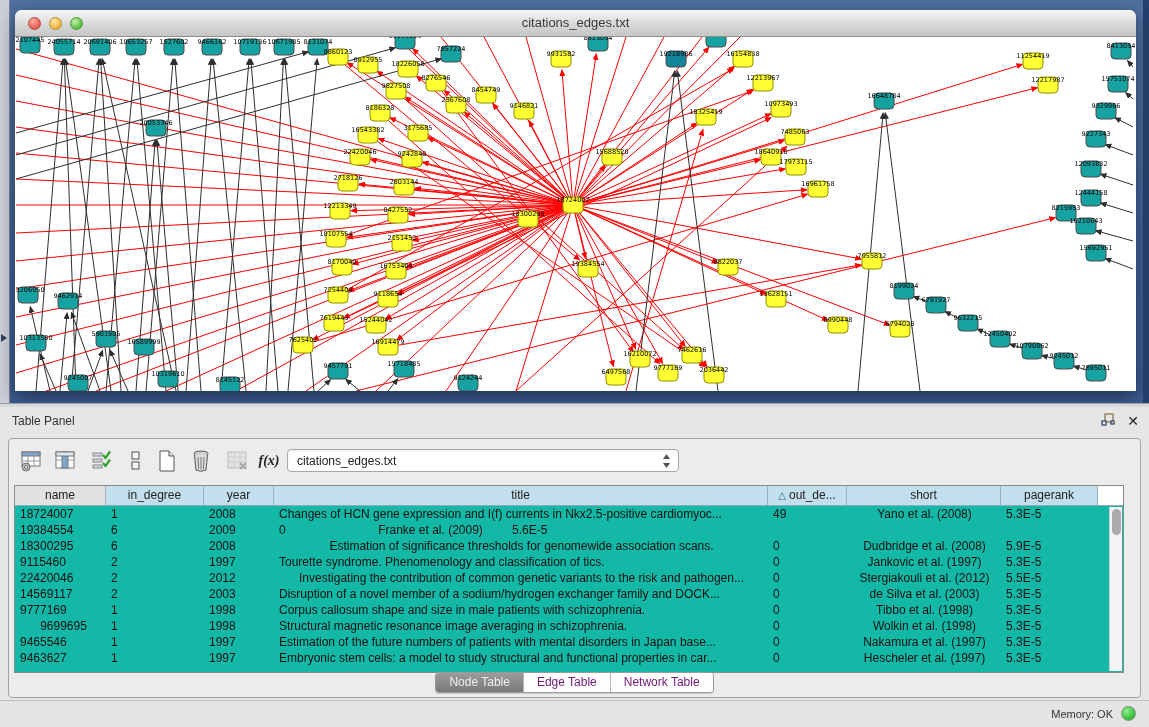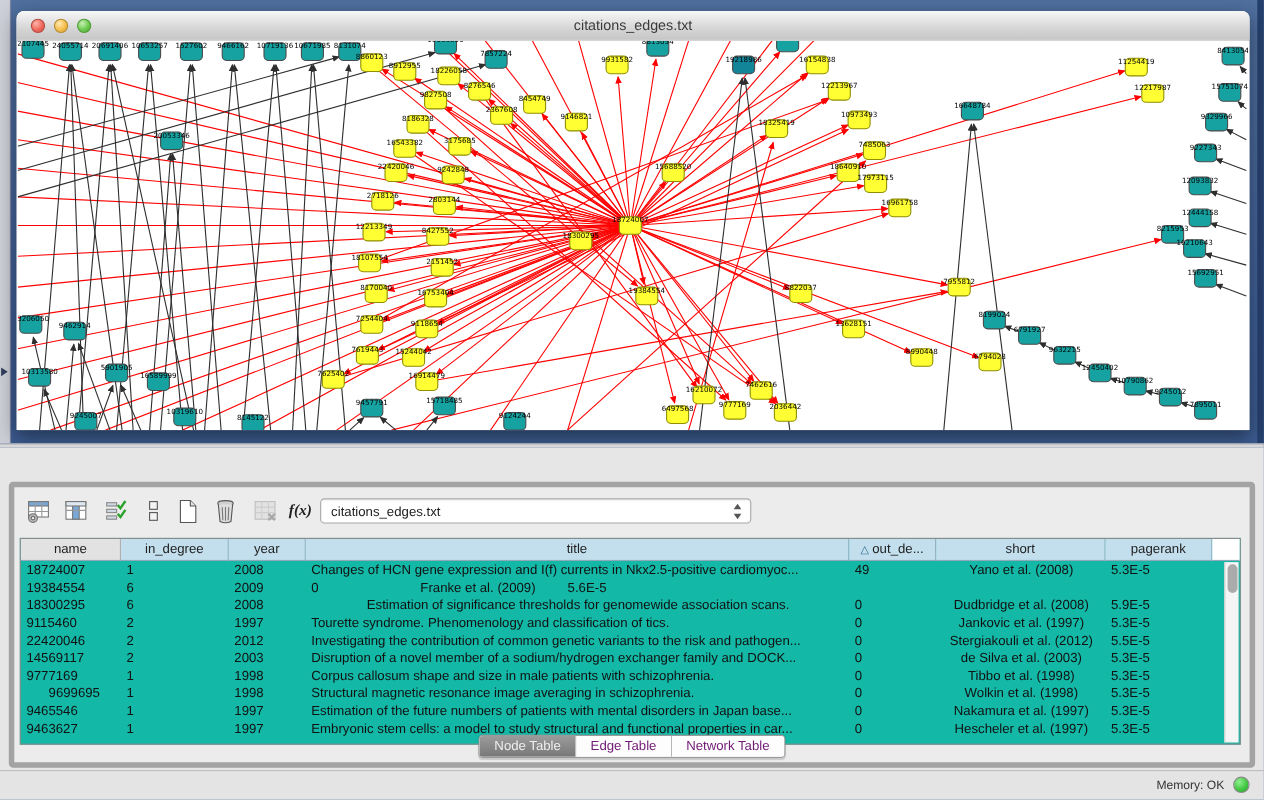--- a/index.html
+++ b/index.html
@@ -29,21 +29,21 @@
   
   .splitter { position:absolute; left:0; top:403px; width:1149px; height:4px;
     background:#d8d8d8; border-top:1px solid #98a0b0; }
   .table-panel { position:absolute; left:0; top:407px; width:1149px; height:293px; background:#e6e6e6; }
   .panel-header { position:absolute; left:0; top:0; right:0; height:28px; }
   .panel-title { position:absolute; left:12px; top:7px; font-size:12px; color:#333; }
   .ph-icons { position:absolute; right:10px; top:5px; display:flex; gap:12px; align-items:center; }
   .close-x { font-size:14px; font-weight:bold; color:#1e1e1e; line-height:16px; cursor:default; }
 
   .panel-box { position:absolute; left:8px; top:31px; width:1133px; height:260px;
-    background:#ececec; border:5px solid #a3a3a3; border-radius:4px; }
+    background:#ececec; border:1px solid #a3a3a3; border-radius:4px; }
 
   
   .toolbar { position:absolute; left:6px; top:5px; right:6px; height:36px; }
   .tb-icon { position:absolute; top:2px; width:28px; height:30px; display:flex; align-items:center; justify-content:center; }
   .fx { font-family:"Liberation Serif","DejaVu Serif",serif; font-style:italic; font-weight:bold; font-size:14px; color:#222; }
   .net-select { position:absolute; left:272px; top:5px; width:392px; height:23px; background:#fff;
     border:1px solid #a8a8a8; border-radius:4px; box-shadow:inset 0 1px 2px rgba(0,0,0,.08); }
   .net-select .val { position:absolute; left:9px; top:4px; font-size:12px; color:#222; }
   .net-select .updown { position:absolute; right:7px; top:3px; }
 
@@ -441,20 +441,33 @@
           <text x="1017" y="21" text-anchor="middle" font-size="6.5" font-family="&quot;DejaVu Sans&quot;,sans-serif" fill="#000">11254419</text>
           <text x="1032" y="45" text-anchor="middle" font-size="6.5" font-family="&quot;DejaVu Sans&quot;,sans-serif" fill="#000">12217987</text>
           <text x="557" y="165" text-anchor="middle" font-size="6.5" font-family="&quot;DejaVu Sans&quot;,sans-serif" fill="#000">18724007</text>
         </svg>
     </div>
   </div>
 
   <div class="splitter"></div>
 
   <div class="table-panel">
+    <div class="panel-header">
+      <span class="panel-title">Table Panel</span>
+      <span class="ph-icons">
+        <span>
+          <svg width="14" height="13" viewBox="0 0 14 13">
+            <rect x="4" y="1" width="8" height="8" fill="none" stroke="#8a7a50" stroke-width="1.3"></rect>
+            <rect x="1" y="8" width="4" height="4" fill="#eee" stroke="#334a6e" stroke-width="1.3"></rect>
+            <rect x="10" y="8" width="3" height="3" fill="#eee" stroke="#334a6e" stroke-width="1.3"></rect>
+          </svg>
+        </span>
+        <span class="close-x">✕</span>
+      </span>
+    </div>
 
     <div class="panel-box">
       <div class="toolbar">
         <span class="tb-icon" style="left:2px">
           <svg width="24" height="24" viewBox="0 0 24 24">
             <rect x="3" y="3" width="18" height="14" fill="#fff" stroke="#777"></rect>
             <rect x="3" y="3" width="18" height="4" fill="#7aa7d6" stroke="#777"></rect>
             <line x1="9" y1="3" x2="9" y2="17" stroke="#999"></line>
               <line x1="15" y1="3" x2="15" y2="17" stroke="#999"></line>
             <line x1="3" y1="12" x2="21" y2="12" stroke="#999"></line>
@@ -567,21 +580,21 @@
               <div class="td" style="width: 70px; text-align: left;">1997</div>
               <div class="td" style="width: 494px; text-align: left;">Tourette syndrome. Phenomenology and classification of tics.</div>
               <div class="td" style="width: 79px; text-align: left;">0</div>
               <div class="td" style="width: 154px; text-align: center;">Jankovic et al. (1997)</div>
               <div class="td" style="width: 97px; text-align: left;">5.3E-5</div>
             </div>
             <div class="tr">
               <div class="td" style="width: 91px; text-align: left;">22420046</div>
               <div class="td" style="width: 98px; text-align: left;">2</div>
               <div class="td" style="width: 70px; text-align: left;">2012</div>
-              <div class="td" style="width: 494px; text-align: left;">Investigating the contribution of common genetic variants to the risk and pathogen...</div>
+              <div class="td" style="width: 494px; text-align: center;">Investigating the contribution of common genetic variants to the risk and pathogen...</div>
               <div class="td" style="width: 79px; text-align: left;">0</div>
               <div class="td" style="width: 154px; text-align: center;">Stergiakouli et al. (2012)</div>
               <div class="td" style="width: 97px; text-align: left;">5.5E-5</div>
             </div>
             <div class="tr">
               <div class="td" style="width: 91px; text-align: left;">14569117</div>
               <div class="td" style="width: 98px; text-align: left;">2</div>
               <div class="td" style="width: 70px; text-align: left;">2003</div>
               <div class="td" style="width: 494px; text-align: left;">Disruption of a novel member of a sodium/hydrogen exchanger family and DOCK...</div>
               <div class="td" style="width: 79px; text-align: left;">0</div>

